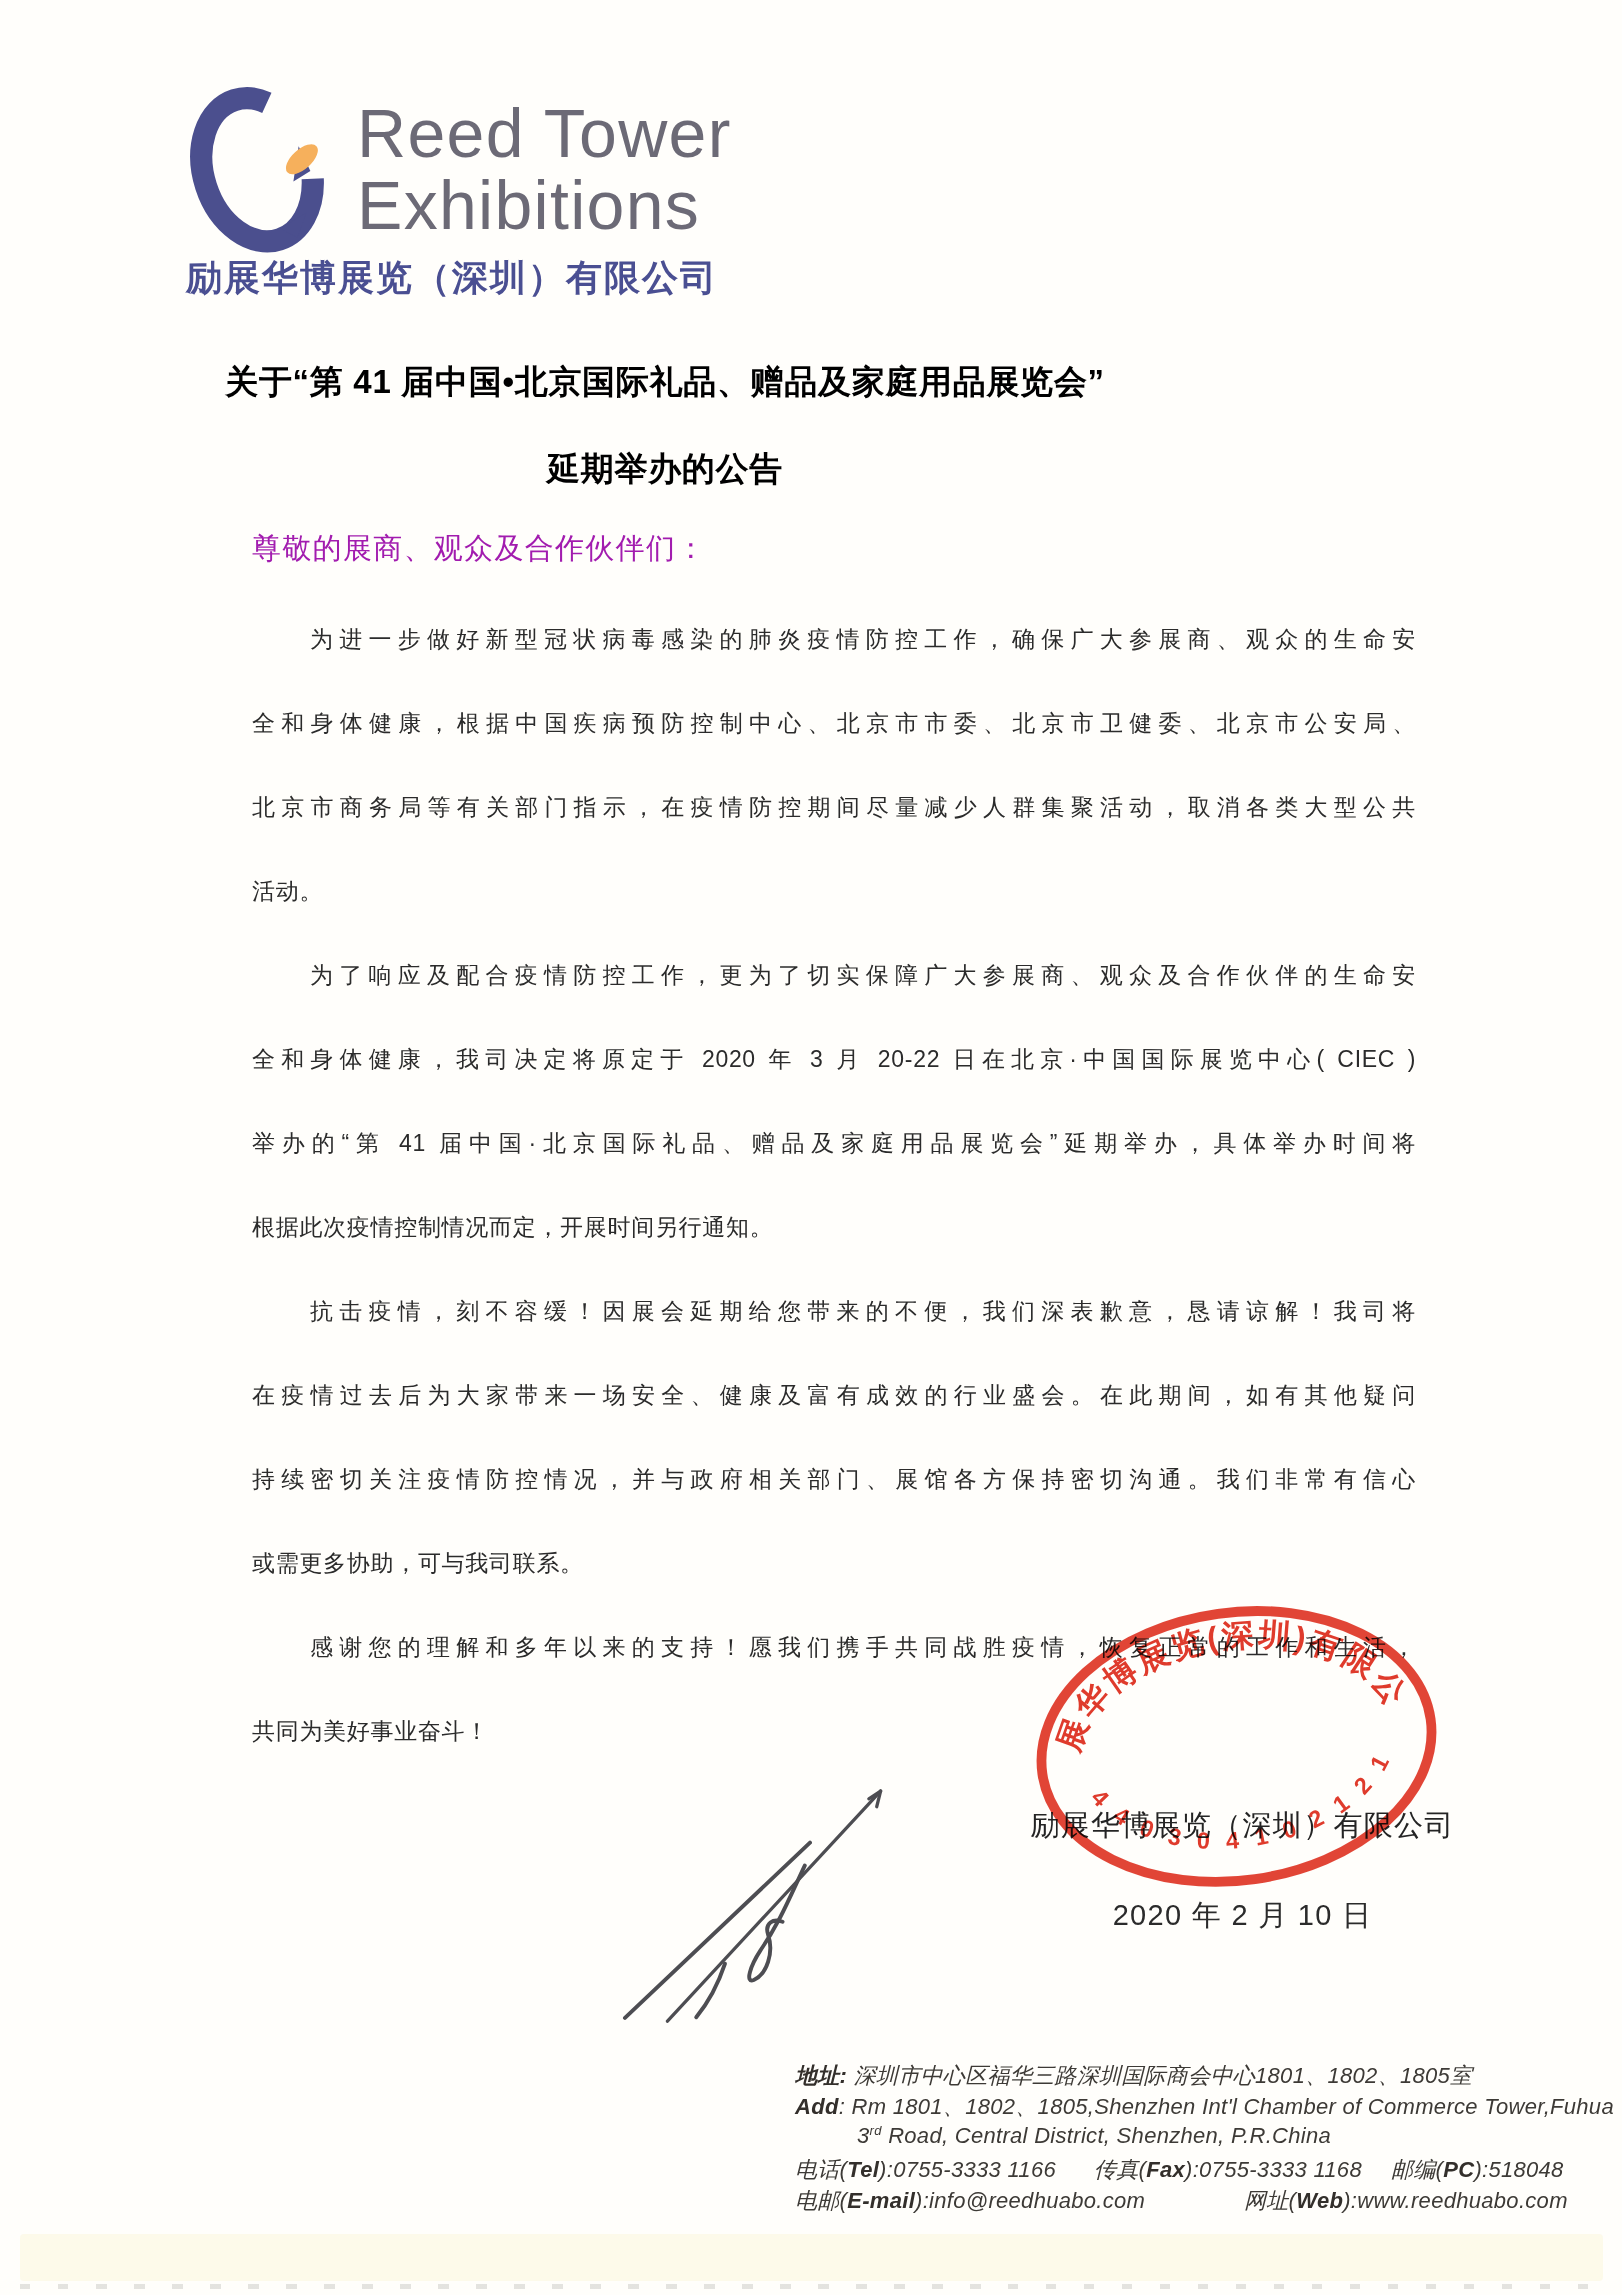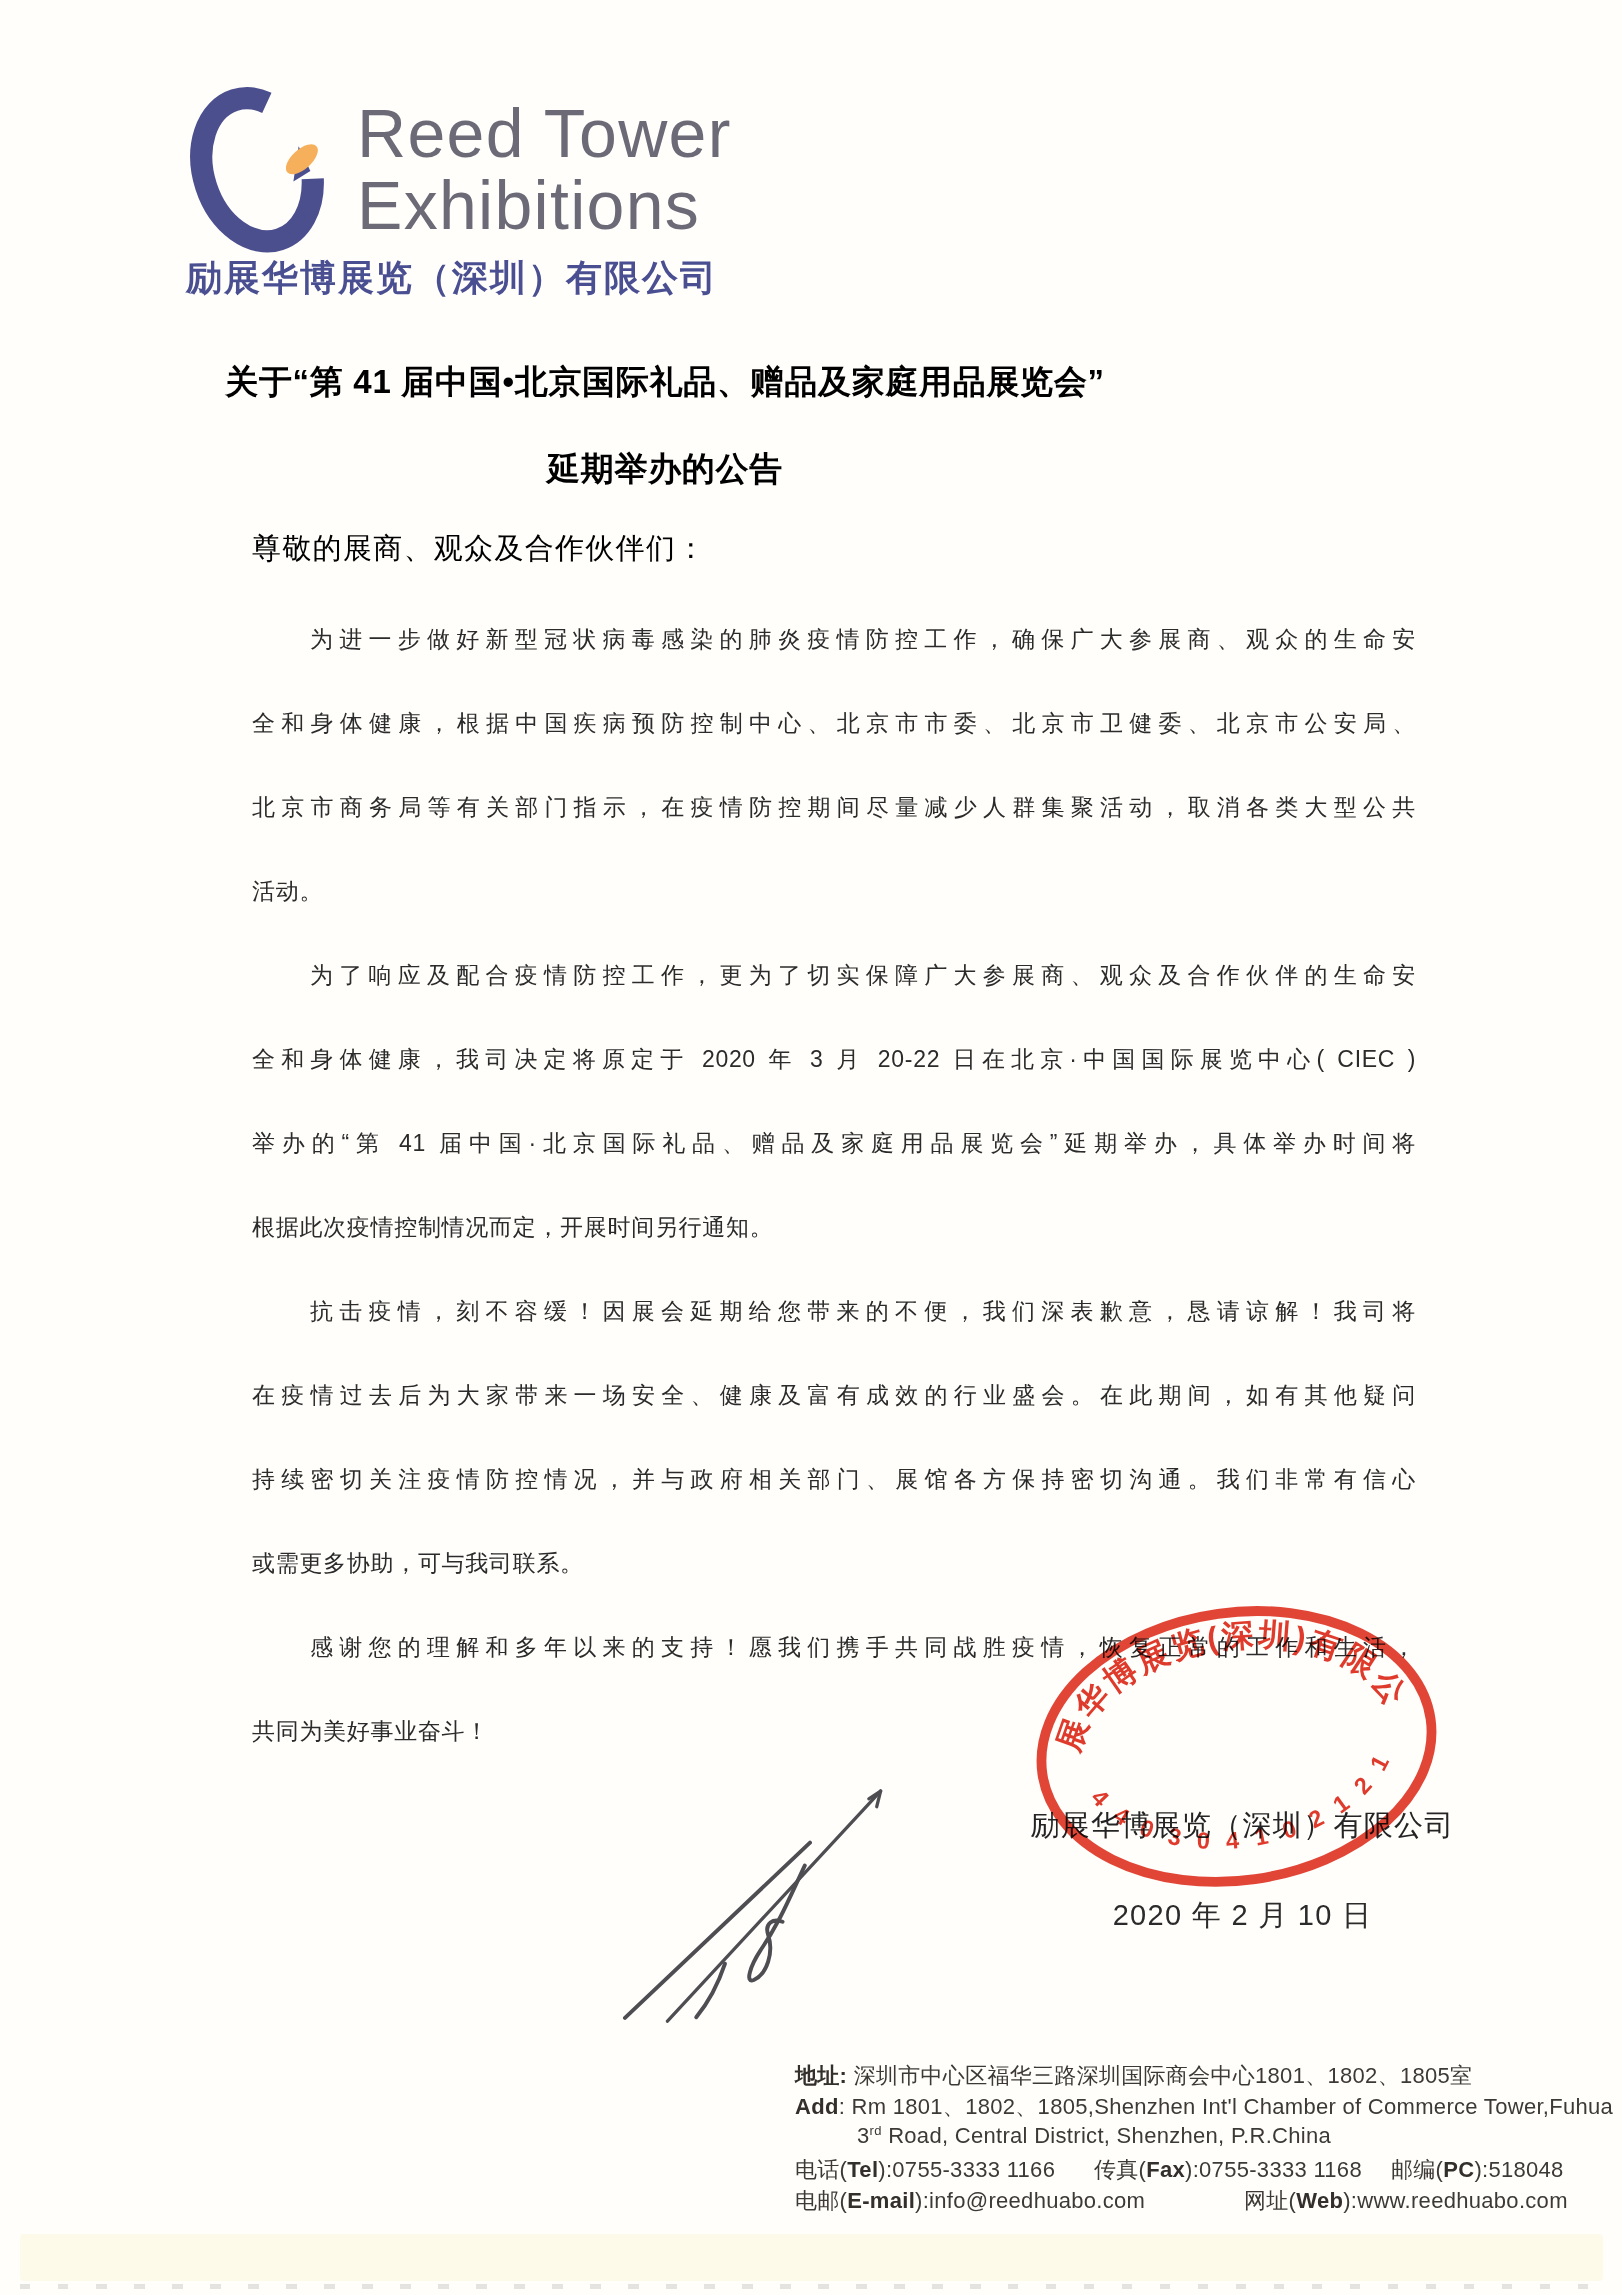--- a/index.html
+++ b/index.html
@@ -24,21 +24,21 @@
   
   .title{
     position:absolute;left:0;width:1330px;text-align:center;
     font-size:33px;font-weight:700;color:#000000;letter-spacing:0.7px;
   }
   .title.t1{top:360px;}
   .title.t2{top:447px;}
   
   .salutation{
     position:absolute;left:252px;top:529px;width:1164px;
-    font-size:29px;color:#000000;letter-spacing:1.3px;
+    font-size:29px;color:#a21caf;letter-spacing:1.3px;
   }
   .body-lines{position:absolute;left:252px;top:597px;width:1164px;}
   .body-lines .line{
     height:84px;line-height:84px;font-size:23px;color:#2b2b2b;
     letter-spacing:0.7px;white-space:nowrap;
   }
   .body-lines .line.full{
     white-space:normal;text-align:justify;text-align-last:justify;
   }
   .body-lines .line.indent{text-indent:58px;}
@@ -48,21 +48,21 @@
     font-size:29px;color:#242424;letter-spacing:1.3px;z-index:2;
   }
   .sig-date{
     position:absolute;left:1007px;top:1896px;width:471px;text-align:center;
     font-size:29px;color:#2b2b2b;letter-spacing:1.3px;z-index:2;
   }
   .stamp{position:absolute;left:1001px;top:1570px;z-index:3;mix-blend-mode:multiply;opacity:.93;}
   .signature{position:absolute;left:589px;top:1753px;z-index:1;}
   
   .footer-item{
-    position:absolute;font-size:22px;color:#3d3a36;letter-spacing:0.3px;white-space:nowrap;
+    position:absolute;font-size:22px;color:#3d3a36;letter-spacing:0.3px;white-space:nowrap;font-style:italic;
   }
   .footer-item b{font-weight:700;color:#332f2b;}
   .footer-item sup{font-size:13px;vertical-align:super;line-height:0;text-align:center;}
   
   .band{position:absolute;left:19.6px;top:2234px;width:1583px;height:47px;
     background:#fcf6dd;opacity:.55;border-radius:3.9px;}
   .dashes{position:absolute;left:19.6px;top:2284px;width:1583px;height:4.6px;
     background:repeating-linear-gradient(90deg, rgba(135,135,128,.45) 0 10.5px, transparent 10.5px 38px);
     opacity:.5;}
 </style>

